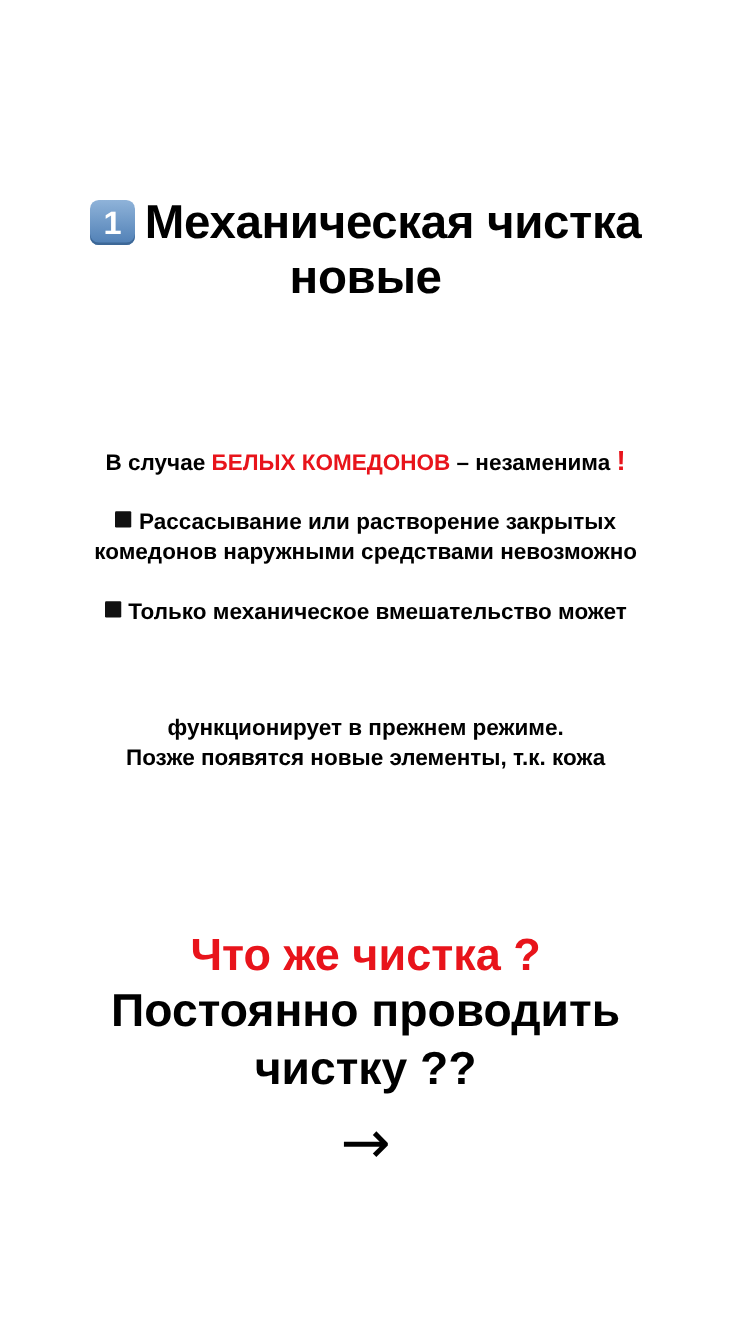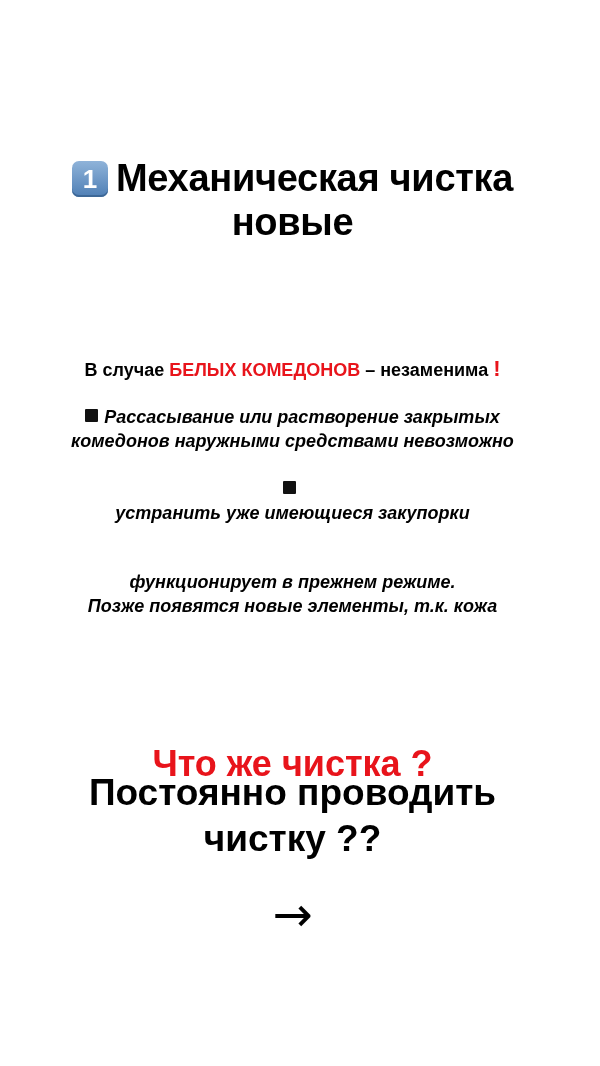--- a/index.html
+++ b/index.html
@@ -10,27 +10,27 @@
     .abs { position:absolute; left:0; width:585px; text-align:center; }
     .title { top:156px; font-size:38px; line-height:44px; letter-spacing:-0.3px; }
     .keycap {
       display:inline-block; width:36px; height:36px; border-radius:7px;
       background:linear-gradient(#8fb3d9,#4f7fb5); color:#fff; font-size:26px; line-height:36px;
       vertical-align:3px; margin-right:8px; box-shadow: inset 0 -2px 0 #3d6897; text-align:center;
     }
     .lead { top:357px; font-size:18px; line-height:24px;text-align:center; }
     .red { color:#e8141b; }
     .excl { color:#e8141b; font-size:22px; }
-    .bullet-p { font-size:18px; line-height:24px;font-style:italic; }
+    .bullet-p { font-size:18px; line-height:24px; }
     .b1 { top:405px; }
     .b2 { top:477px; }
     .b3 { top:570px; }
     .sq { display:inline-block; width:13px; height:13px; background:#111; margin-right:6px; vertical-align:1px; border-radius:1px; }
     .q1 { top:742px; font-size:36px; line-height:44px; color:#e8141b; }
-    .q2 { top:770px; font-size:37px; line-height:46px; }
+    .q2 { top:786px; font-size:37px; line-height:46px; }
     .arrow { top:888px; font-size:48px; line-height:52px; font-weight:normal; font-family:"DejaVu Sans", sans-serif; }
   </style>
 </head>
 <body>
 
 <div class="abs title">
   <div><span class="keycap">1</span><span>Механическая чистка</span></div>
   <div>новые</div>
 </div>
 
@@ -40,22 +40,21 @@
   <span> – незаменима</span>
   <span class="excl">!</span>
 </div>
 
 <div class="abs bullet-p b1">
   <div><span class="sq"></span><span>Рассасывание или растворение закрытых</span></div>
   <div>комедонов наружными средствами невозможно</div>
 </div>
 
 <div class="abs bullet-p b2">
-  <div><span class="sq"></span></div>
-  <div>устранить уже имеющиеся закупорки</div>
+  <div><span class="sq"></span><span>Только механическое вмешательство может</span></div>
 </div>
 
 <div class="abs bullet-p b3">
   <div>функционирует в прежнем режиме.</div>
   <div>Позже появятся новые элементы, т.к. кожа</div>
 </div>
 
 <div class="abs q1">Что же чистка ?</div>
 <div class="abs q2">
   <div>Постоянно проводить</div>

